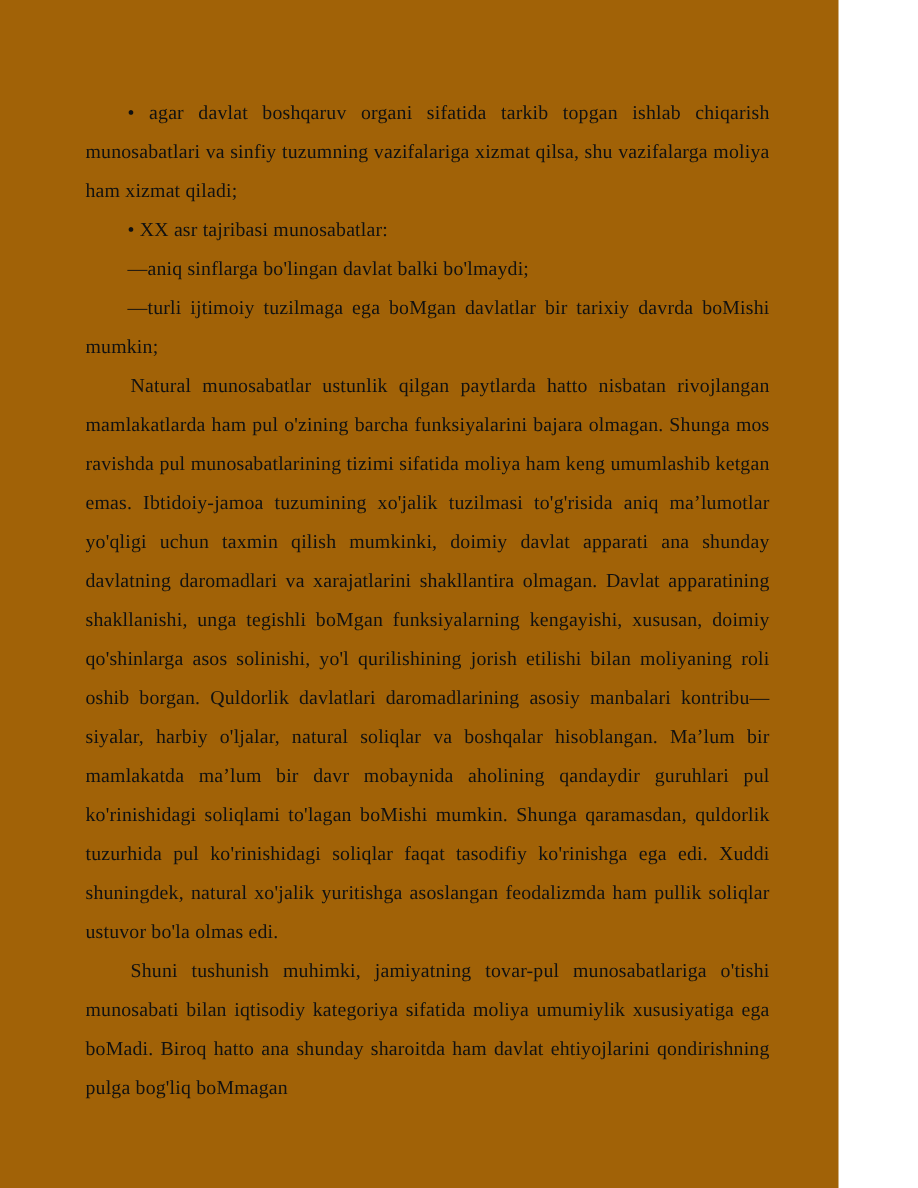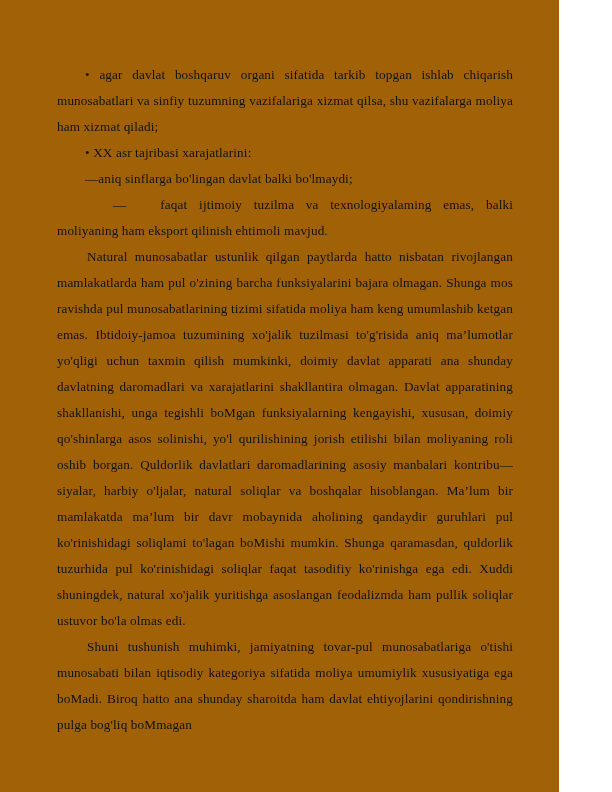--- a/index.html
+++ b/index.html
@@ -44,25 +44,25 @@
     width: 34px;
   }
 </style>
 </head>
 <body>
 
 <div class="page">
 
   <p class="block para" style="text-indent:28px">• agar davlat boshqaruv organi sifatida tarkib topgan ishlab chiqarish munosabatlari va sinfiy tuzumning vazifalariga xizmat qilsa, shu vazifalarga moliya ham xizmat qiladi;</p>
 
-  <p class="block para" style="text-indent:28px">• XX asr tajribasi xarajatlarini:</p>
+  <p class="block para" style="text-indent:28px">• XX asr tajribasi munosabatlar:</p>
 
   <p class="block para" style="text-indent:28px">—aniq sinflarga bo'lingan davlat balki bo'lmaydi;</p>
 
+  <p class="block para" style="text-indent:28px">—turli ijtimoiy tuzilmaga ega boMgan davlatlar bir tarixiy davrda boMishi mumkin;</p>
 
 
-  <p class="block para" style="text-indent:28px"><span class="dash-lead gap-dash">—</span><span>faqat ijtimoiy tuzilma va texnologiyalaming emas, balki moliyaning ham eksport qilinish ehtimoli mavjud.</span></p>
 
   <p class="block para">Natural munosabatlar ustunlik qilgan paytlarda hatto nisbatan rivojlangan mamlakatlarda ham pul o'zining barcha funksiyalarini bajara olmagan. Shunga mos ravishda pul munosabatlarining tizimi sifatida moliya ham keng umumlashib ketgan emas. Ibtidoiy-jamoa tuzumining xo'jalik tuzilmasi to'g'risida aniq ma’lumotlar yo'qligi uchun taxmin qilish mumkinki, doimiy davlat apparati ana shunday davlatning daromadlari va xarajatlarini shakllantira olmagan. Davlat apparatining shakllanishi, unga tegishli boMgan funksiyalarning kengayishi, xususan, doimiy qo'shinlarga asos solinishi, yo'l qurilishining jorish etilishi bilan moliyaning roli oshib borgan. Quldorlik davlatlari daromadlarining asosiy manbalari kontribu— siyalar, harbiy o'ljalar, natural soliqlar va boshqalar hisoblangan. Ma’lum bir mamlakatda ma’lum bir davr mobaynida aholining qandaydir guruhlari pul ko'rinishidagi soliqlami to'lagan boMishi mumkin. Shunga qaramasdan, quldorlik tuzurhida pul ko'rinishidagi soliqlar faqat tasodifiy ko'rinishga ega edi. Xuddi shuningdek, natural xo'jalik yuritishga asoslangan feodalizmda ham pullik soliqlar ustuvor bo'la olmas edi.</p>
 
   <p class="block para">Shuni tushunish muhimki, jamiyatning tovar-pul munosabatlariga o'tishi munosabati bilan iqtisodiy kategoriya sifatida moliya umumiylik xususiyatiga ega boMadi. Biroq hatto ana shunday sharoitda ham davlat ehtiyojlarini qondirishning pulga bog'liq boMmagan</p>
 
 </div>
 
 </body></html>

